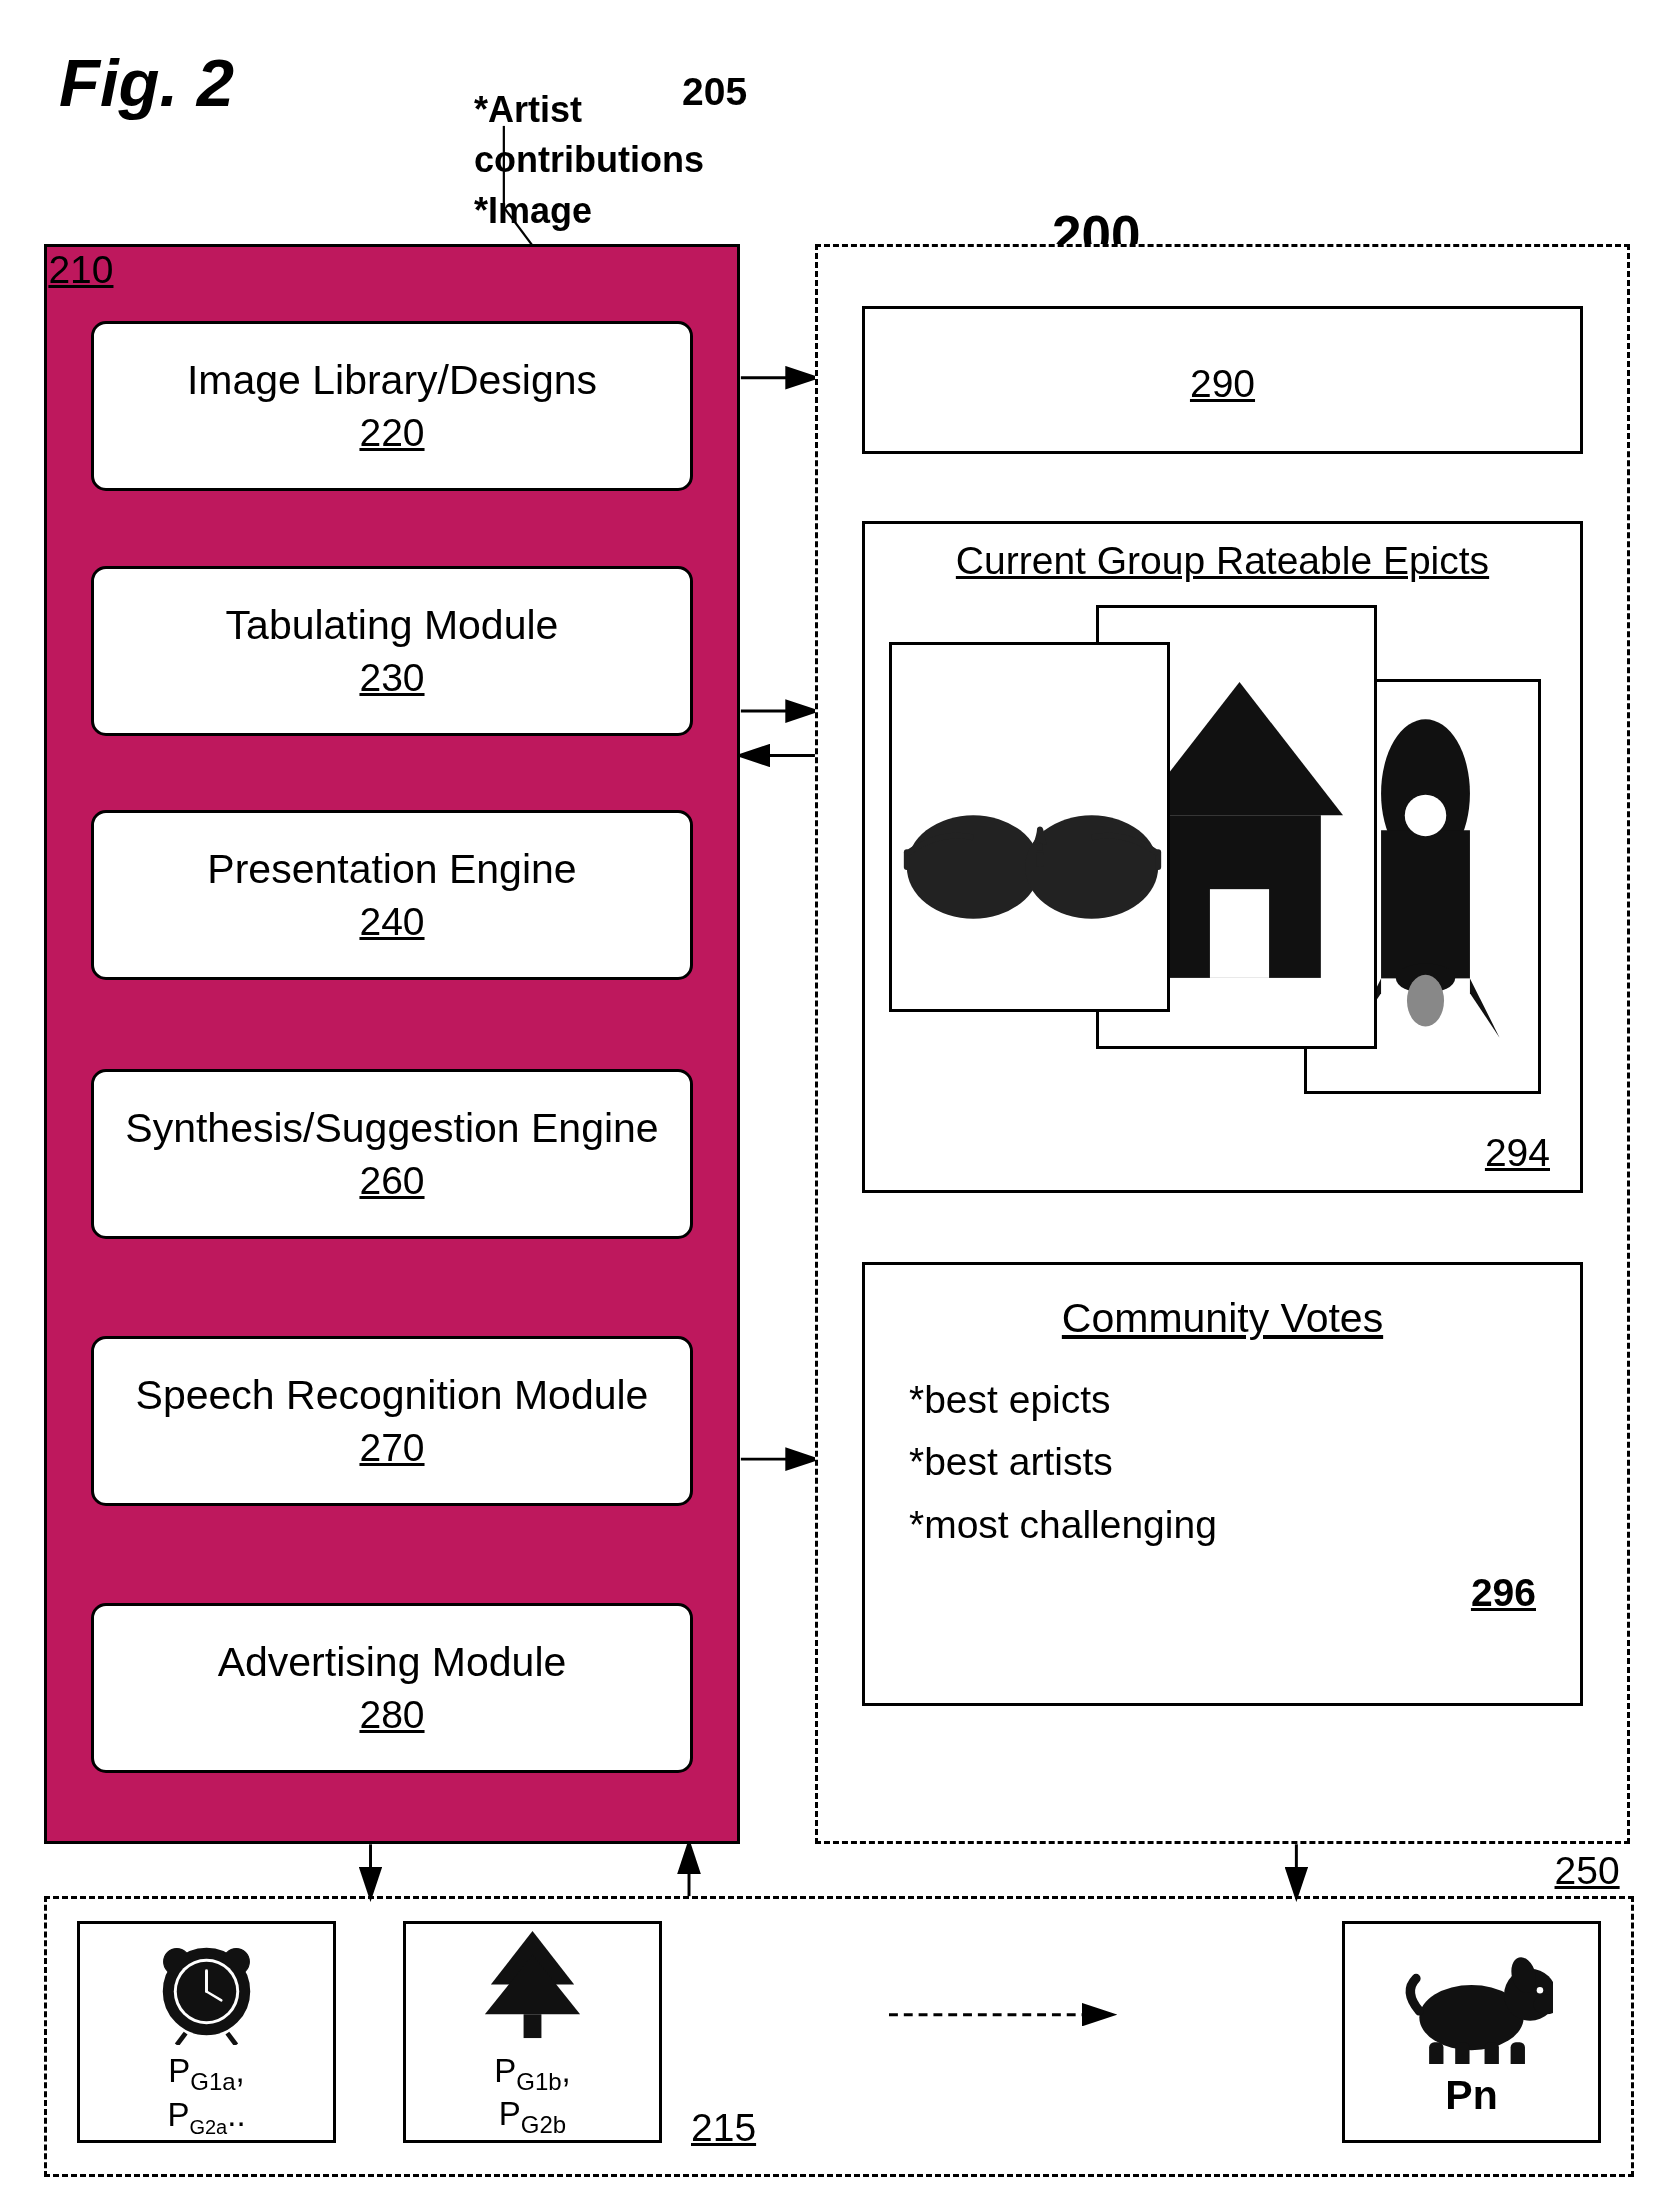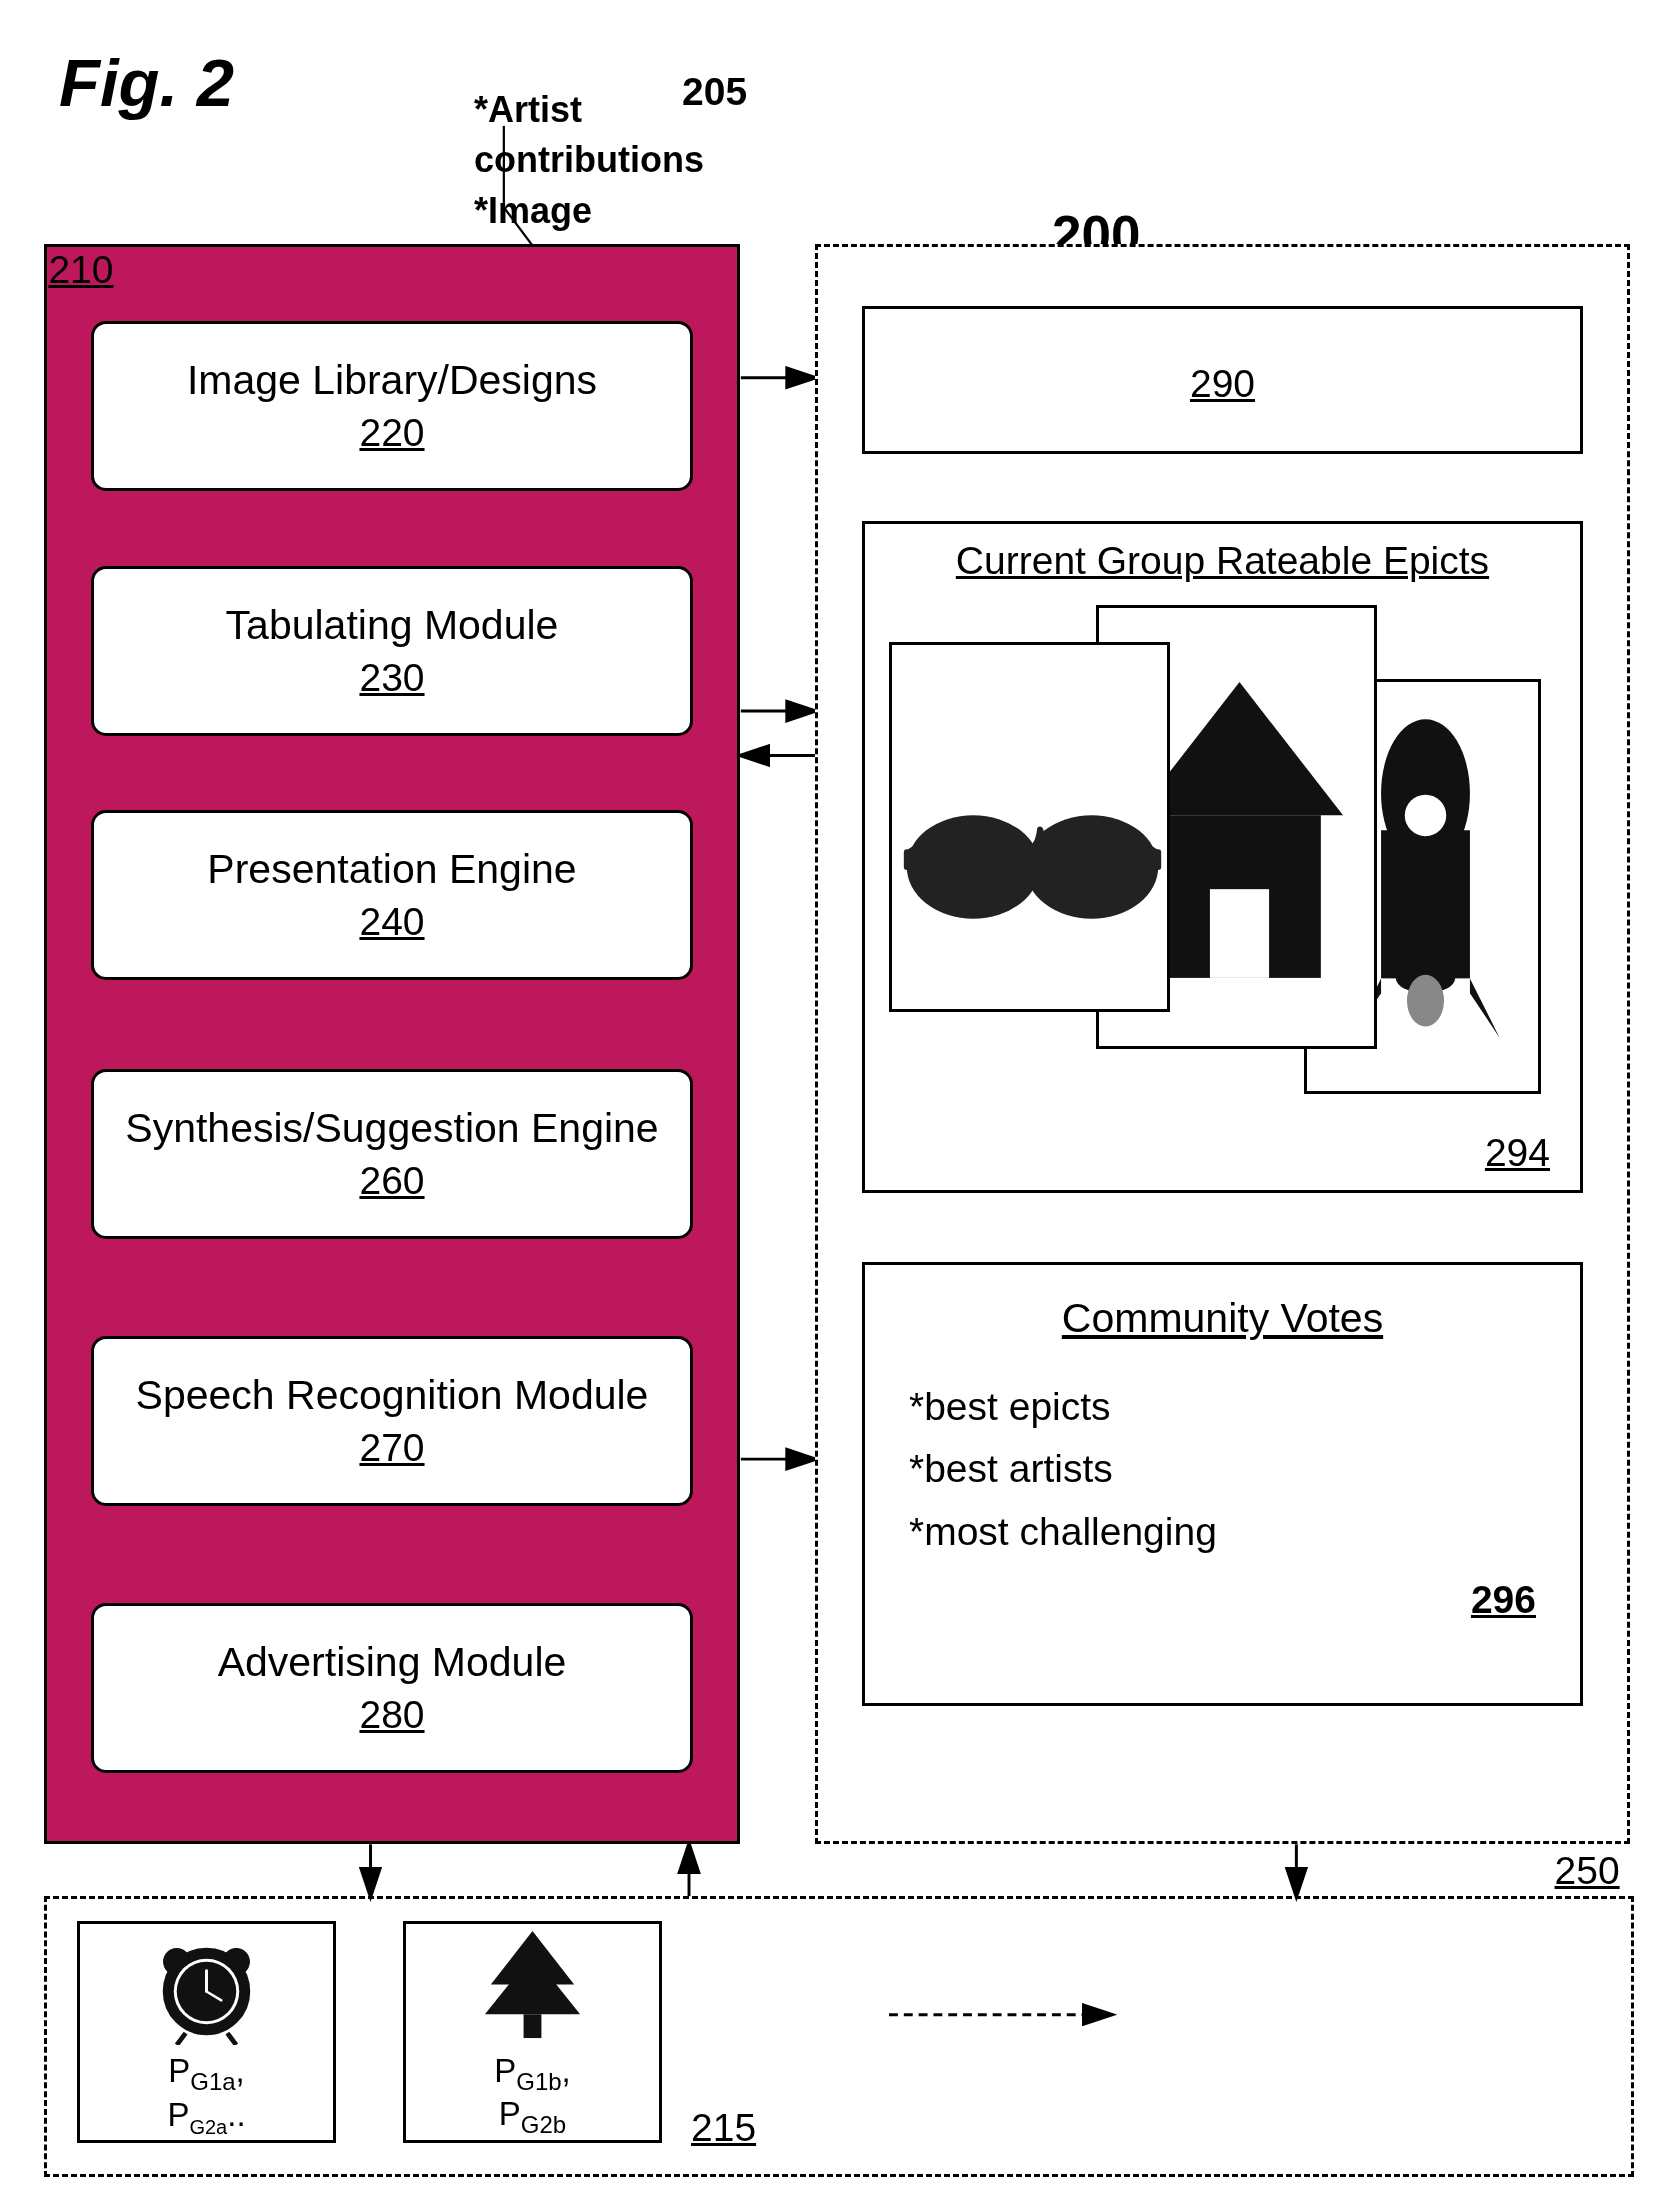--- a/index.html
+++ b/index.html
@@ -129,21 +129,21 @@
       right: 44px;
       border: 3px solid #000;
       background: #fff;
       padding: 30px 44px;
       min-height: 444px;
     }
     .box-community-title {
       font-size: 41px;
       text-align: center;
       text-decoration: underline;
-      margin-bottom: 34px;
+      margin-bottom: 27px;
     }
     .box-community-items {
       font-size: 39px;
       line-height: 1.6;
     }
     .box-community-ref {
       font-size: 39px;
       text-decoration: underline;
       text-align: right;
       margin-top: 15px;
@@ -338,16 +338,38 @@
       <polygon points="100,50 20,150 180,150" fill="#111"></polygon>
       <rect x="85" y="150" width="30" height="40" fill="#111"></rect>
     </svg>
     <div style="font-size:33px; text-align:center; margin-top:7.4px;">
       P<sub style="font-size:24px;">G1b</sub>,<br>P<sub style="font-size:24px;">G2b</sub>
     </div>
   </div>
 
   <div style="position:absolute; left:644px; top:207px; font-size:39px; text-decoration:underline;">215</div>
 
+  <div style="position:absolute; right:30px; top:22px; width:259px; height:222px; border:3px solid #000; background:#fff; display:flex; flex-direction:column; align-items:center; justify-content:center;">
+    <svg viewBox="0 0 250 180" xmlns="http://www.w3.org/2000/svg" width="163" height="119">
+
+      <ellipse cx="125" cy="110" rx="80" ry="50" fill="#111"></ellipse>
+
+      <circle cx="215" cy="75" r="40" fill="#111"></circle>
+
+      <ellipse cx="240" cy="90" rx="20" ry="15" fill="#111"></ellipse>
+
+      <ellipse cx="205" cy="45" rx="18" ry="28" fill="#111" transform="rotate(-15,205,45)"></ellipse>
+
+      <rect x="60" y="148" width="22" height="40" rx="8" fill="#111"></rect>
+      <rect x="100" y="148" width="22" height="40" rx="8" fill="#111"></rect>
+      <rect x="145" y="148" width="22" height="40" rx="8" fill="#111"></rect>
+      <rect x="185" y="148" width="22" height="40" rx="8" fill="#111"></rect>
+
+      <path d="M45 100 Q20 70 40 50" stroke="#111" stroke-width="14" fill="none" stroke-linecap="round"></path>
+
+      <circle cx="230" cy="68" r="5" fill="#fff"></circle>
+    </svg>
+    <div style="font-size:41px; text-align:center; margin-top:7.4px; font-weight:bold;">Pn</div>
+  </div>
 </div>
 
 </div>
 
 
 </body></html>

